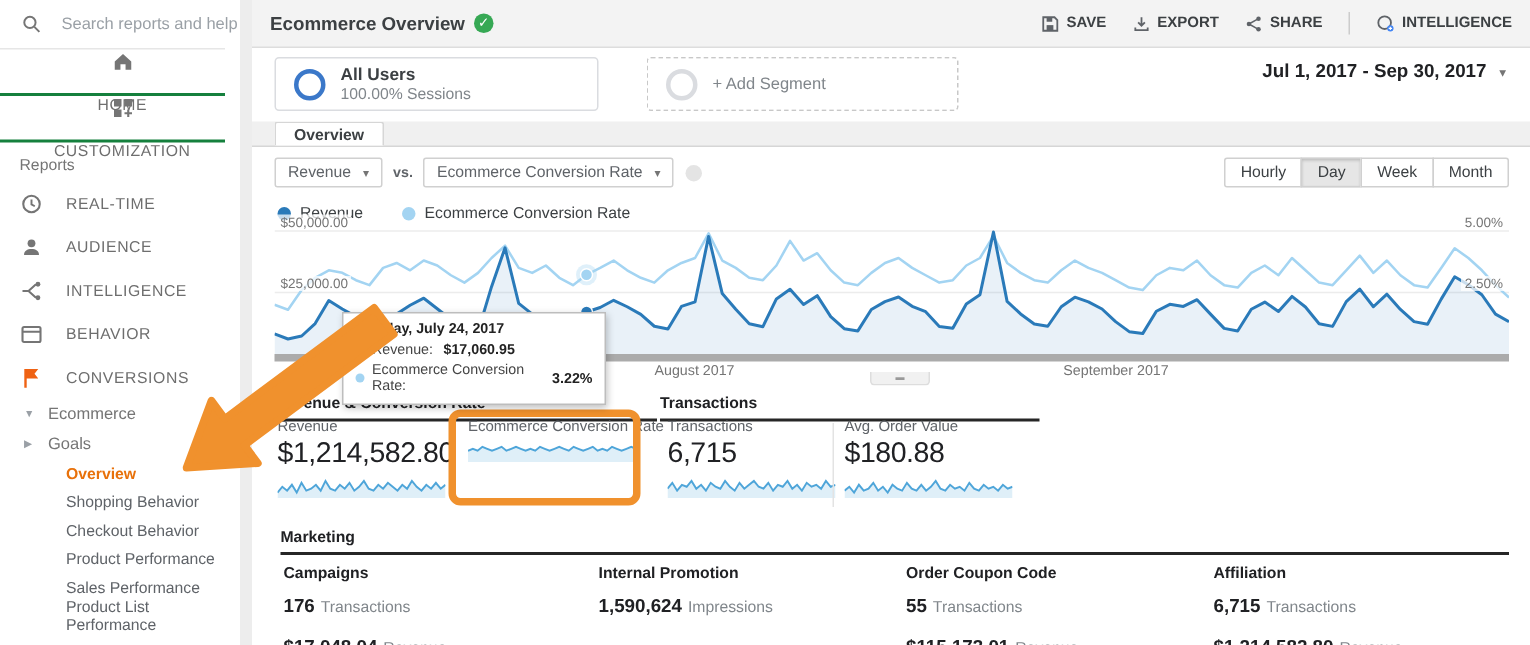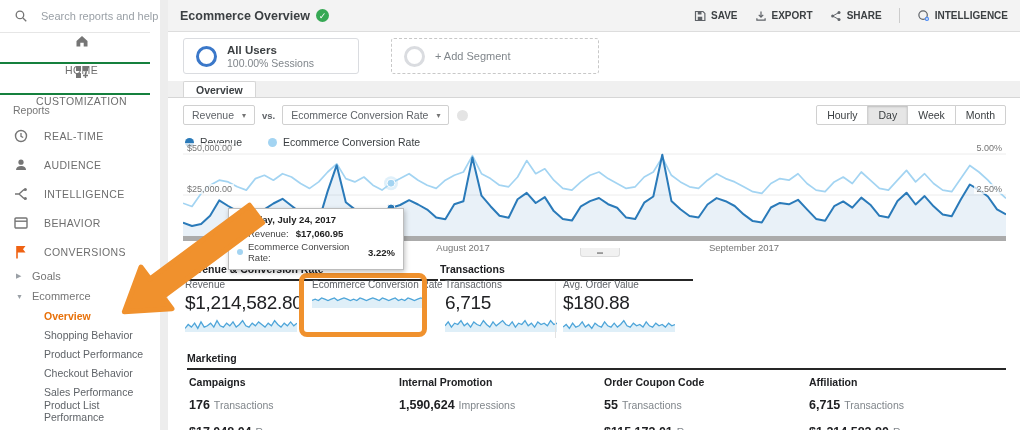--- a/index.html
+++ b/index.html
@@ -31,21 +31,21 @@
     display:inline-flex;align-items:center;justify-content:center;margin-left:6px;}
   .actions{margin-left:auto;display:flex;align-items:center;gap:17px;}
   .action{display:flex;align-items:center;gap:5px;font-size:10px;font-weight:bold;color:#3c4043;cursor:pointer;}
   .vdiv{width:1px;height:15px;background:#ccc;}
 
   
   .content{position:absolute;left:168px;top:32px;right:0;bottom:0;background:#fff;}
   .date-range{position:absolute;top:8px;right:16px;font-size:12.5px;font-weight:bold;color:#202124;cursor:pointer;}
   .date-range .dd{color:#757575;font-size:9px;margin-left:5px;}
   .segments{position:absolute;left:15px;top:6px;display:flex;gap:32px;}
-  .seg-card{width:176px;height:36px;border:1px solid #dadce0;border-radius:3px;display:flex;align-items:center;
+  .seg-card{width:216px;height:36px;border:1px solid #dadce0;border-radius:3px;display:flex;align-items:center;
     gap:10px;padding:0 12px;box-sizing:border-box;cursor:pointer;background:#fff;}
   .seg-card.dashed{width:208px;border:1px dashed #c8c8c8;}
   .ring{width:15px;height:15px;border-radius:50%;border:3px solid #3b78c9;box-sizing:content-box;}
   .ring.gray{border-color:#dadce0;}
   .seg-name{font-size:11.5px;font-weight:bold;color:#3c4043;line-height:13px;}
   .seg-detail{font-size:10.5px;color:#80868b;line-height:12px;}
   .seg-add{font-size:11px;color:#80868b;}
 
   .tabstrip{position:absolute;left:0;right:0;top:49px;height:16px;background:#f0f0f0;border-bottom:1px solid #d6d6d6;}
   .tab{position:absolute;left:15px;top:49px;height:16px;padding:1px 12px 0 12px;background:#fff;
@@ -177,39 +177,39 @@
     </div>
     <div class="nav-item">
       <svg class="icon16" viewBox="0 0 16 16">
         <path d="M4 2 h8.5 L10 5.2 L12.5 8.4 H4 Z" fill="#ef6213"></path>
         <line x1="4" y1="2" x2="4" y2="14.5" stroke="#ef6213" stroke-width="1.6"></line>
       </svg>
       <span>CONVERSIONS</span>
     </div>
 
     <div class="subrow">
+      <span class="caret">▼</span>
+      <span>Ecommerce</span>
+    </div>
+    <div class="subrow">
       <span class="caret">▶</span>
       <span>Goals</span>
     </div>
-    <div class="subrow">
-      <span class="caret">▼</span>
-      <span>Ecommerce</span>
-    </div>
 
     <div class="leafrow active">
       <span>Overview</span>
     </div>
     <div class="leafrow">
       <span>Shopping Behavior</span>
     </div>
     <div class="leafrow">
+      <span>Checkout Behavior</span>
+    </div>
+    <div class="leafrow">
       <span>Product Performance</span>
-    </div>
-    <div class="leafrow">
-      <span>Checkout Behavior</span>
     </div>
     <div class="leafrow">
       <span>Sales Performance</span>
     </div>
     <div class="leafrow">
       <span>Product List Performance</span>
     </div>
   </div>
   <div class="gutter"></div>
 
@@ -248,20 +248,24 @@
           <circle cx="12.2" cy="12.2" r="2.6" fill="#4285f4"></circle>
           <path d="M12.2 10.8 v2.8 M10.8 12.2 h2.8" stroke="#fff" stroke-width="0.9"></path>
         </svg>
         <span>INTELLIGENCE</span>
       </div>
     </div>
   </div>
 
   <div class="content">
 
+    <div class="date-range">
+      <span>Jul 1, 2017 - Sep 30, 2017</span>
+      <span class="dd">▾</span>
+    </div>
 
     <div class="segments">
       <div class="seg-card">
         <span class="ring"></span>
         <span>
           <div class="seg-name">All Users</div>
           <div class="seg-detail">100.00% Sessions</div>
         </span>
       </div>
       <div class="seg-card dashed">

